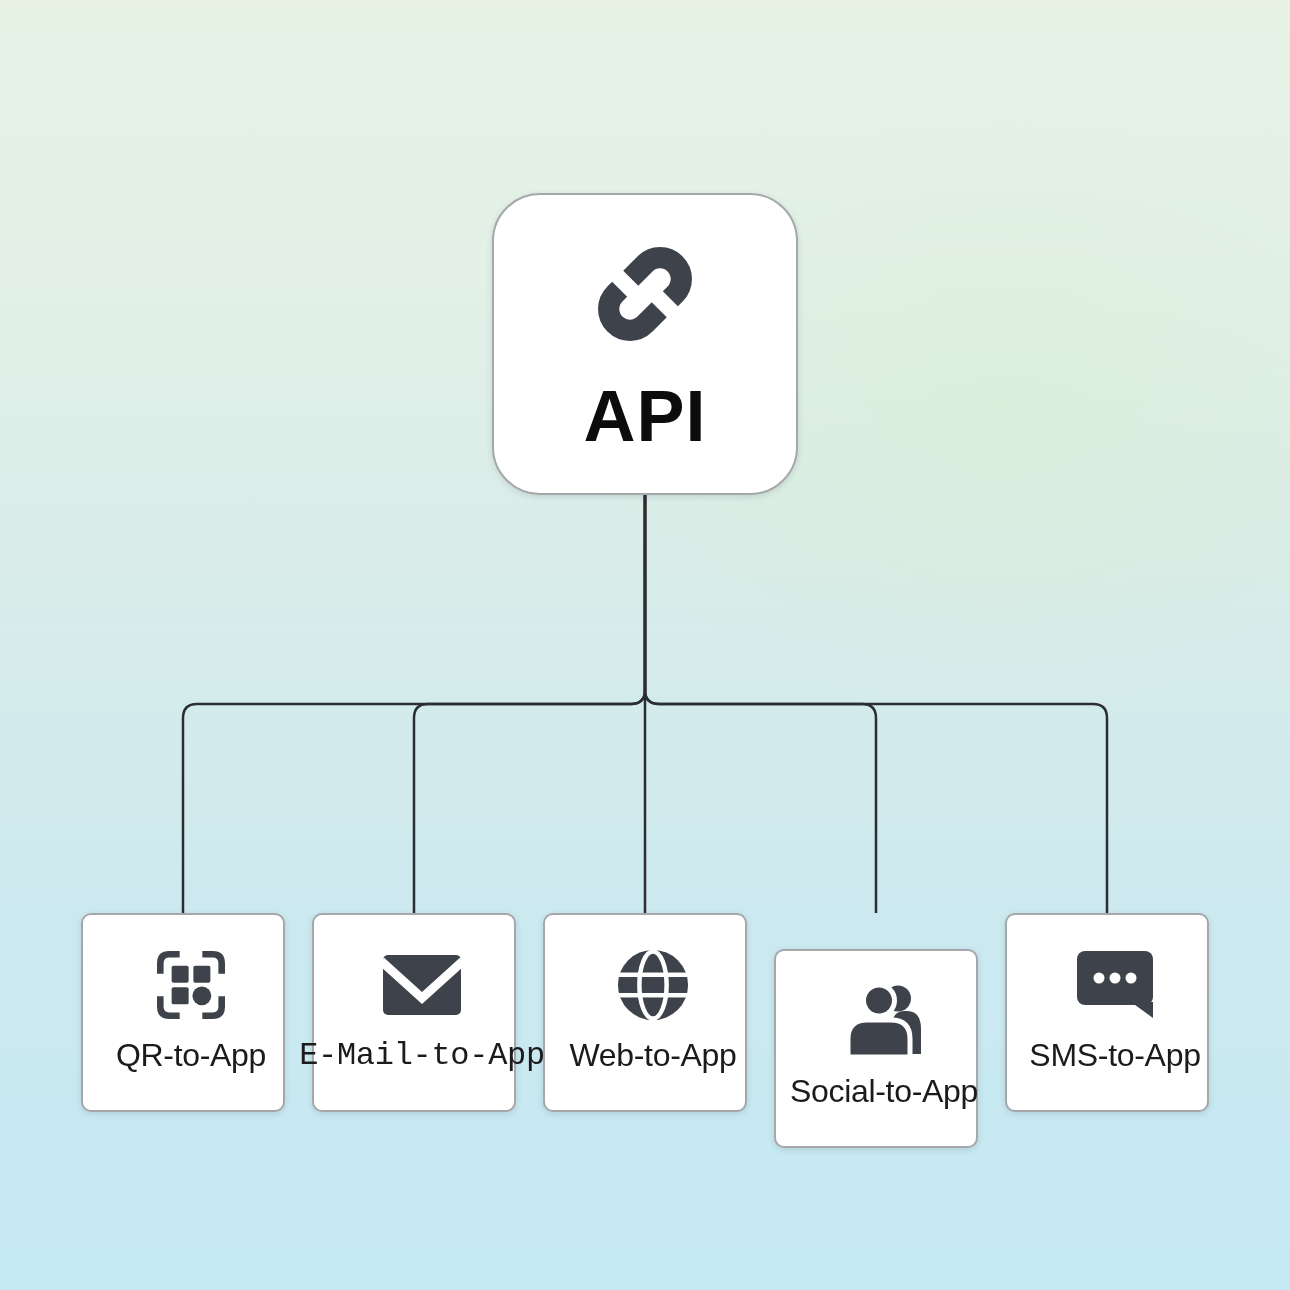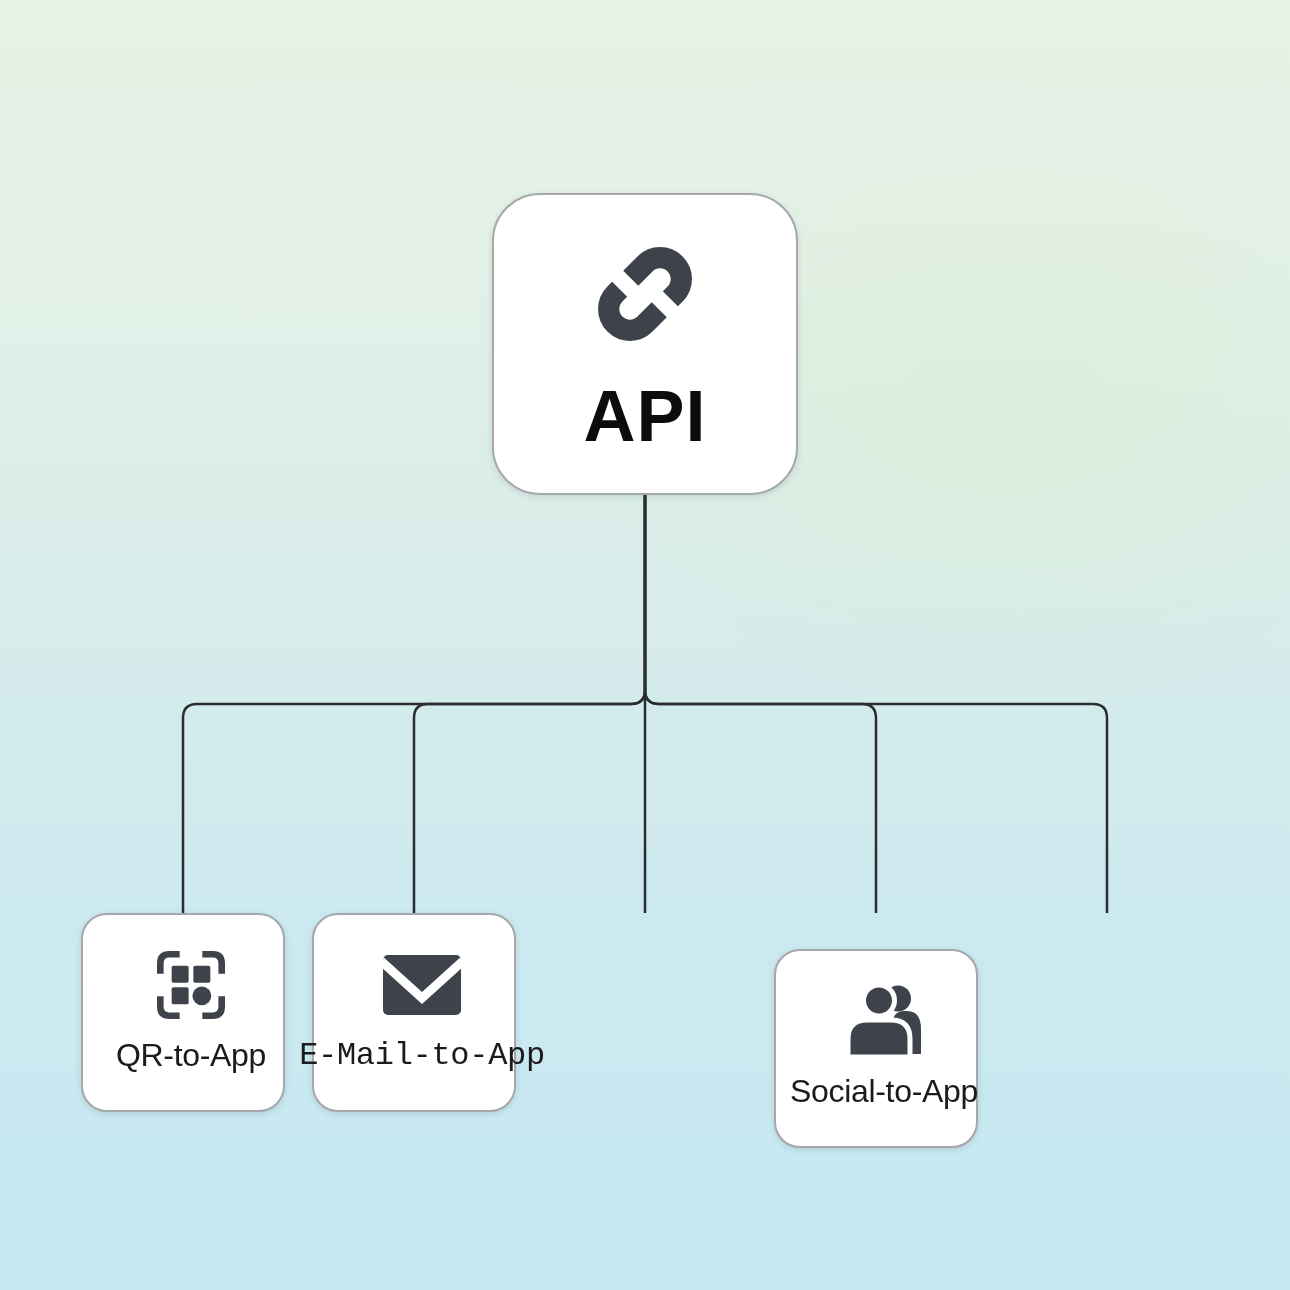--- a/index.html
+++ b/index.html
@@ -19,21 +19,21 @@
     position:absolute;background:var(--card-bg,#ffffff);
     border:2px solid var(--card-border,#a5a7aa);
     box-shadow:0 2px 6px rgba(50,70,80,0.15);
     box-sizing:border-box;
     display:flex;flex-direction:column;align-items:center;
   }
   .card.root{
     left:492px;top:193px;width:306px;height:302px;border-radius:48px;
   }
   .card.child{
-    top:913px;width:204px;height:199px;border-radius:26px;padding-left:16px;
+    top:913px;width:204px;height:199px;border-radius:10px;padding-left:16px;
   }
   .root .icon-box{margin-top:42px;height:114px;display:flex;align-items:center;justify-content:center;}
   .root .node-label{
     margin-top:24px;font-size:72px;font-weight:600;color:#0c0c0c;letter-spacing:1px;text-align:right;
   }
   .child .icon-box{margin-top:33px;height:74px;display:flex;align-items:center;justify-content:center;}
   .child .node-label{
     margin-top:15px;font-size:32px;font-weight:500;color:#1b1b1d;letter-spacing:-0.3px;white-space:nowrap;
   }
   .icon-box svg{display:block;color:var(--icon-color,#3e434b);}
@@ -92,29 +92,56 @@
               <rect x="3" y="3" width="78" height="60" rx="5"></rect>
             </clipPath>
           </defs>
         <rect x="3" y="3" width="78" height="60" rx="5" fill="currentColor"></rect>
         <polyline points="0,8 42,46 84,8" fill="none" stroke="#ffffff" stroke-width="9" clip-path="url(#mailclip)"></polyline>
       </svg>
     </span>
     <span class="node-label">E-Mail-to-App</span>
   </div>
 
+  <div class="card child c3">
+    <span class="icon-box">
+      <svg width="74" height="74" viewBox="0 0 76 76" xmlns="http://www.w3.org/2000/svg">
+        <circle cx="38" cy="38" r="36" fill="currentColor"></circle>
+        <g fill="#ffffff">
+          <rect x="0" y="25.2" width="76" height="4.6"></rect>
+          <rect x="0" y="46.2" width="76" height="4.6"></rect>
+        </g>
+        <ellipse cx="38" cy="38" rx="14" ry="34.5" fill="none" stroke="#ffffff" stroke-width="4.6"></ellipse>
+      </svg>
+    </span>
+    <span class="node-label">Web-to-App</span>
+  </div>
 
   <div class="card child c4">
     <span class="icon-box">
       <svg width="80" height="76" viewBox="0 0 80 76" xmlns="http://www.w3.org/2000/svg">
 
         <circle cx="54" cy="15.5" r="13" fill="currentColor"></circle>
         <path d="M48,71 V44 Q48,28 60,28 H63 Q77,28 77,46 V71 Z" fill="currentColor"></path>
 
         <circle cx="35" cy="17.5" r="15.5" fill="currentColor" stroke="#ffffff" stroke-width="5"></circle>
         <path d="M4,74 V56 Q4,37 23,37 H47 Q66,37 66,56 V74 Z" fill="currentColor" stroke="#ffffff" stroke-width="5"></path>
       </svg>
     </span>
     <span class="node-label">Social-to-App</span>
   </div>
 
+  <div class="card child c5">
+    <span class="icon-box">
+      <svg width="80" height="70" viewBox="0 0 80 70" xmlns="http://www.w3.org/2000/svg">
+        <rect x="2" y="1" width="76" height="54" rx="8" fill="currentColor"></rect>
+        <polygon points="56,52 78,52 78,68" fill="currentColor"></polygon>
+        <g fill="#ffffff">
+          <circle cx="24" cy="28" r="5.5"></circle>
+          <circle cx="40" cy="28" r="5.5"></circle>
+          <circle cx="56" cy="28" r="5.5"></circle>
+        </g>
+      </svg>
+    </span>
+    <span class="node-label">SMS-to-App</span>
+  </div>
 
 </div>
 
 </body></html>

